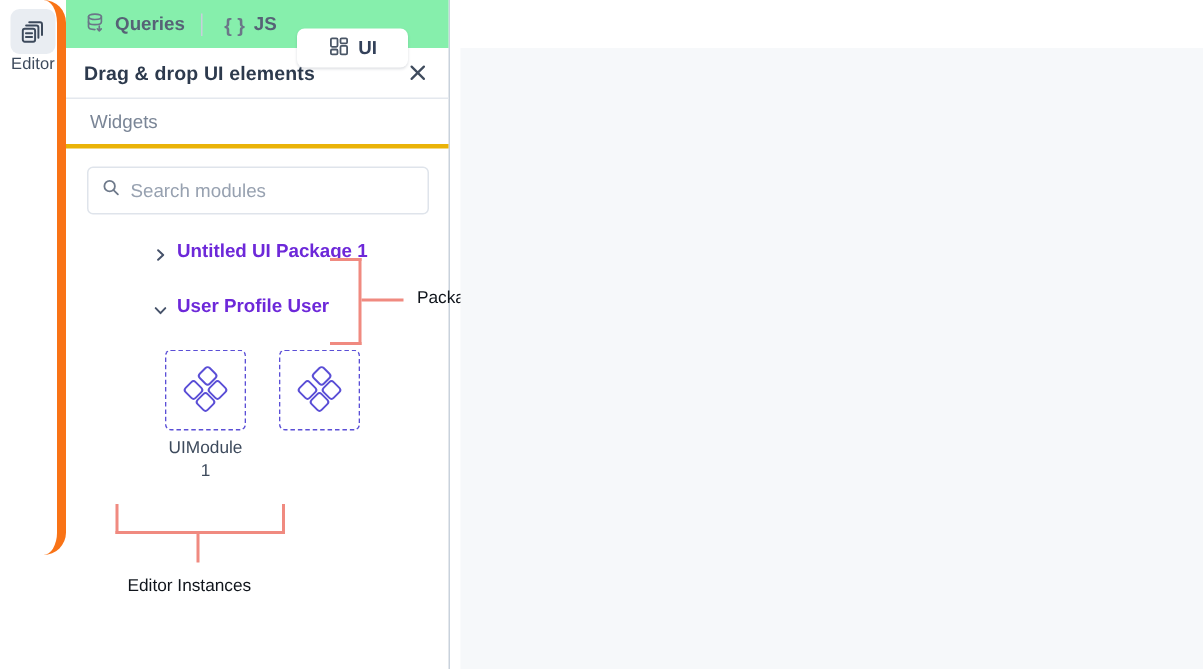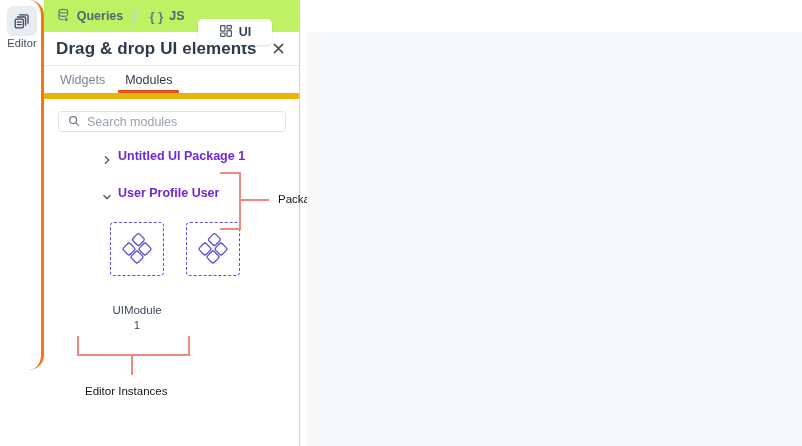--- a/index.html
+++ b/index.html
@@ -13,21 +13,21 @@
     position: relative;
     width: 802px; height: 446px;
     background: #ffffff;
   }
 
   
   .rail {
     position: absolute; left: 0; top: 0;
     width: 44px; height: 370px;
     background: #ffffff;
-    border-right: 3px solid #f97316;
+    border-right: 6px solid #f97316;
     padding-top: 6px;
     border-radius: 15px;
   }
   .rail-item {
     display: flex; flex-direction: column;
     align-items: center; gap: 1px;
     width: 44px;
     cursor: pointer;
   }
   .rail-icon-box {
@@ -47,21 +47,21 @@
     position: absolute; left: 44px; top: 0;
     width: 256px; height: 446px;
     background: #ffffff;
     border-right: 1px solid #c9d2dc;
   }
 
   
   .topbar {
     position: relative;
     height: 32px;
-    background: #bef264;
+    background: #86efac;
     display: flex;
     align-items: center;
     padding: 3px 3px;
   }
   .topseg {
     height: 26px;
     display: flex; align-items: center; justify-content: center;
     gap: 6px;
     font-size: 12.5px;
     font-weight: bold;
@@ -86,37 +86,37 @@
 
   
   .panel-head {
     height: 34px;
     display: flex; align-items: center;
     justify-content: space-between;
     padding: 0 12px 0 12px;
     border-bottom: 1px solid #e4e8ee;
   }
   .panel-title {
-    font-size: 17px;
+    font-size: 13px;
     font-weight: bold;
     color: #2d3a4d;
     letter-spacing: .1px;
   }
   .close-btn {
     width: 18px; height: 18px;
     display: flex; align-items: center; justify-content: center;
     cursor: pointer;
   }
 
   
   .tabs {
     height: 33px;
     display: flex; align-items: stretch;
     padding-left: 6px;
-    border-bottom: 6px solid #eab308;
+    border-bottom: 3px solid #eab308;
   }
   .tab {
     display: flex; align-items: center;
     padding: 0 10px;
     font-size: 12.5px;
     color: #7a8596;
     position: relative;
     cursor: pointer;
   }
   .tab.active { color: #2d3a4d; font-weight: normal; }
@@ -125,21 +125,21 @@
     position: absolute;
     left: 3px; right: 3px; bottom: 0;
     height: 3px;
     background: #e2511d;
     border-radius: 1px;
   }
 
   
   .search-wrap { padding: 12px 13px 0 14px; }
   .search-box {
-    height: 21px;
+    height: 32px;
     border: 1px solid #dfe4eb;
     border-radius: 4px;
     display: flex; align-items: center;
     gap: 7px;
     padding: 0 9px;
     background: #fff;
   }
   .search-input {
     border: none; outline: none;
     font-size: 12.5px;
@@ -187,21 +187,20 @@
     border: 1px dashed #5b4fd6;
     border-radius: 4px;
     display: flex; align-items: center; justify-content: center;
   }
   .mod-name {
     font-size: 11.5px;
     color: #3d4a5c;
     text-align: center;
     line-height: 15px;
     word-break: break-all;
-    margin-top: 22px;
   }
 
   
   .ann-text {
     position: absolute;
     font-size: 11.5px;
     color: #10151c;
     white-space: nowrap;
   }
   .ann-line { position: absolute; background: #f08a80; }
@@ -293,23 +292,20 @@
       <div class="close-btn">
         <svg width="11" height="11" viewBox="0 0 11 11" stroke="#404c5e" stroke-width="1.5" stroke-linecap="round">
           <path d="M1.4 1.4 L9.6 9.6 M9.6 1.4 L1.4 9.6"></path>
         </svg>
       </div>
     </div>
 
     <div class="tabs">
       <div class="tab">
         <span>Widgets</span>
-      </div>
-      <div class="tab active">
-        <span>Modules</span>
       </div>
     </div>
 
     <div class="search-wrap">
       <div class="search-box">
         <span>
           <svg width="12" height="12" viewBox="0 0 12 12" fill="none" stroke="#6f7a8b" stroke-width="1.2" stroke-linecap="round">
             <circle cx="5.1" cy="5.1" r="3.5"></circle>
             <path d="M7.7 7.7 L10.6 10.6"></path>
           </svg>

